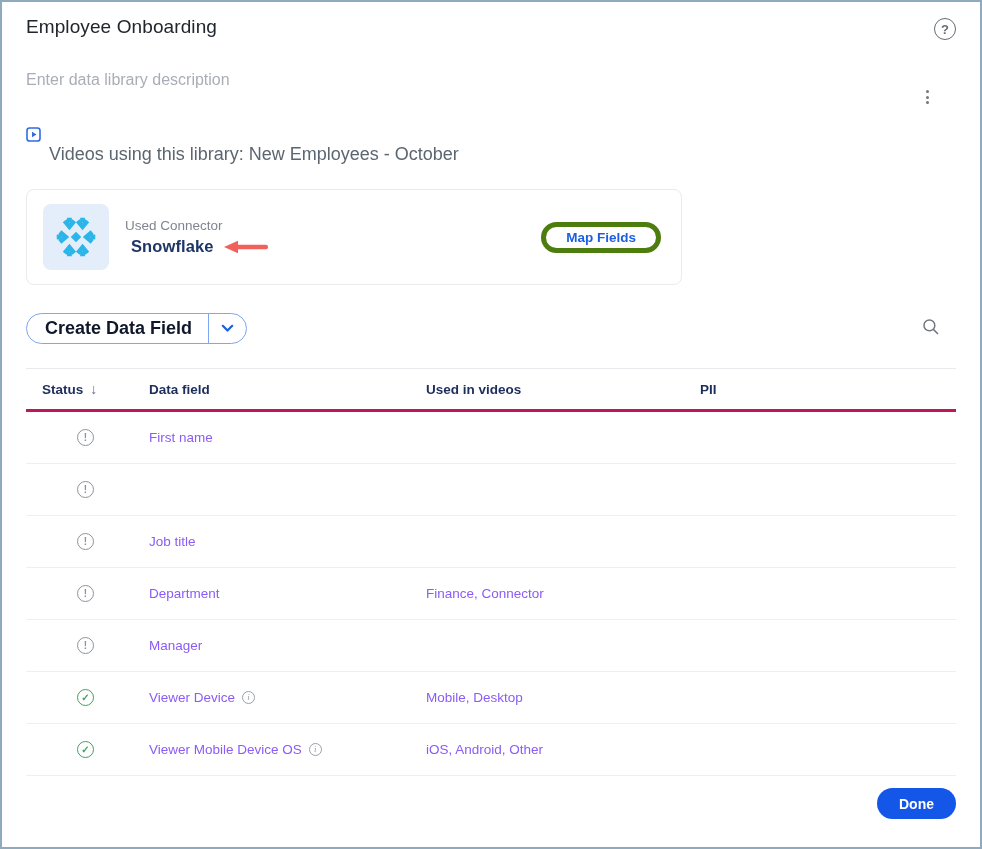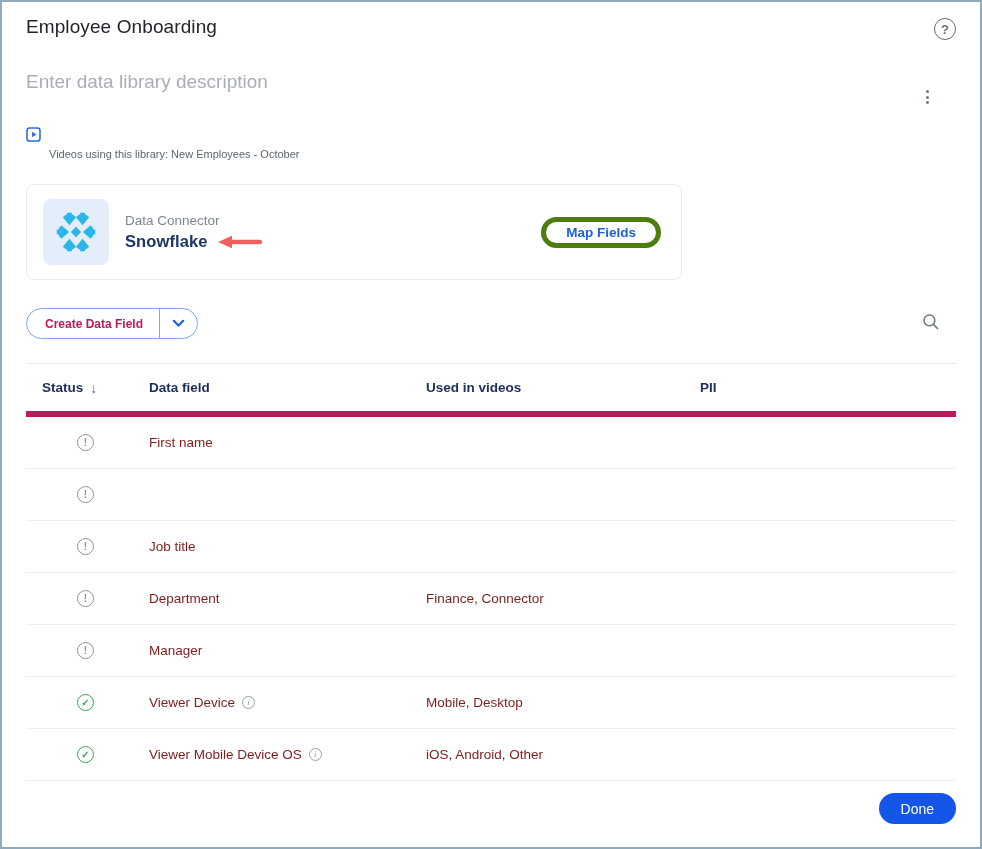--- a/index.html
+++ b/index.html
@@ -20,100 +20,100 @@
   
   .page-header { margin:14px 24px 0; display:flex; justify-content:space-between; align-items:flex-start;gap:40px; }
   .page-title { font-size:19px; font-weight:normal; color:#21262c; letter-spacing:.1px; }
   .help-btn {
     width:22px; height:22px; border:1.6px solid #646c75; border-radius:50%;
     background:none; color:#646c75; font-size:13px; font-weight:bold;
     display:flex; align-items:center; justify-content:center; cursor:pointer;
     font-family:"Liberation Sans", sans-serif; margin-top:2px;
   }
   .desc-input {
-    margin:31px 24px 8px; font-size:19px; color:#a9aeb6; cursor:text; width:640px;
+    margin:31px 24px 8px; font-size:16px; color:#a9aeb6; cursor:text; width:640px;
   }
   .kebab-btn {
     position:absolute; top:84px; right:44px; width:18px; height:22px;
     background:none; border:none; cursor:pointer;
     display:flex; flex-direction:column; align-items:center; justify-content:center; gap:2.6px;
   }
   .kebab-btn i { width:3px; height:3px; border-radius:50%; background:#6f7781; }
   .videos-line { margin:15px 24px 0; display:flex; align-items:center; gap:8px; }
-  .videos-line .txt { font-size:11px; color:#5c6670;margin-top:40px; }
+  .videos-line .txt { font-size:18px; color:#5c6670;margin-top:40px; }
 
   
   .connector-card {
     margin:24px 24px 0; width:656px; height:96px;
     border:1px solid #e9ebee; border-radius:8px;
     display:flex; align-items:center; padding:0 20px 0 16px;
   }
   .logo-tile {
     width:66px; height:66px; border-radius:8px; background:#e4eefb;
     display:flex; align-items:center; justify-content:center; flex:0 0 auto;
   }
   .connector-text { margin-left:16px; flex:1 1 auto; }
   .connector-label { font-size:13.5px; color:#7d8690; margin-bottom:4px; }
-  .connector-name-row { display:flex; align-items:center; gap:10px; }
+  .connector-name-row { display:flex; align-items:center; gap:10px;margin-left:6px; }
   .connector-name { font-size:16.5px; font-weight:bold; color:#1d3666; letter-spacing:.1px; }
   .btn-outline {
     border:5px solid #4d7c0f; border-radius:16px; background:#fff;
     color:#1d5fe0; font-weight:bold; font-size:13.5px;
     height:31px; padding:0 20px; cursor:pointer;
     font-family:"Liberation Sans", sans-serif;
   }
 
   
   .toolbar { margin:28px 24px 0; display:flex; justify-content:space-between; align-items:center; height:31px; }
   .split-btn { display:flex; border:1px solid #7ea6f2; border-radius:16px; overflow:hidden; height:31px; background:#fff; }
   .split-main {
-    border:none; background:none; color:#be185d; font-weight:bold; font-size:12px;
+    border:none; background:none; color:#0f172a; font-weight:bold; font-size:18px;
     padding:0 16px 0 18px; cursor:pointer; font-family:"Liberation Sans", sans-serif;
   }
   .split-arrow {
     border:none; border-left:1px solid #7ea6f2; background:none; width:38px;
     display:flex; align-items:center; justify-content:center; cursor:pointer;
   }
   .search-btn { border:none; background:none; cursor:pointer; padding:4px; margin-right:12px; }
 
   
   .table { margin-top:24px; }
   .thead, .tr {
     display:grid;
     grid-template-columns:123px 277px 274px 140px 1fr;
     margin:0 24px; align-items:center;
   }
   .thead {
-    height:54px; border-top:1px solid #e7e9ec; border-bottom:6px solid #be185d;
+    height:44px; border-top:1px solid #e7e9ec; border-bottom:3px solid #be185d;
     font-size:13.5px; font-weight:bold; color:#1d2d5c;
   }
   .th-status { padding-left:16px; display:flex; align-items:center; gap:7px; }
   .sort-icon { color:#5f6c85; font-size:14px; font-weight:normal; }
-  .tr { height:52px; border-bottom:1px solid #edeff2; font-size:13.5px; color:#7f1d1d; }
+  .tr { height:52px; border-bottom:1px solid #edeff2; font-size:13.5px; color:#8b5cf6; }
   .td-status { padding-left:51px; }
   .st-icon {
     width:17px; height:17px; border-radius:50%;
     display:inline-flex; align-items:center; justify-content:center;
   }
   .st-icon.alert { border:1.5px solid #8d939b; color:#8d939b; }
   .st-icon.alert::after { content:"!"; font-size:10px; font-weight:bold; line-height:1; }
   .st-icon.ok { border:1.5px solid #3ba45c; color:#3ba45c; }
   .st-icon.ok::after { content:"\2713"; font-size:10px; font-weight:bold; line-height:1; }
   .td-field { display:flex; align-items:center; gap:7px; }
   .info-dot {
     width:13px; height:13px; border:1px solid #9aa0a8; border-radius:50%;
     color:#9aa0a8; display:inline-flex; align-items:center; justify-content:center; flex:0 0 auto;
   }
   .info-dot::after { content:"i"; font-size:9px; font-family:"Liberation Serif", serif; font-style:italic; line-height:1; }
 
   
   .page-footer { display:flex; justify-content:flex-end; padding:12px 24px 0; }
   .btn-primary {
     background:#1356e8; color:#fff; border:none; border-radius:16px;
-    height:31px; padding:0 22px; font-size:14px; font-weight:normal; cursor:pointer;
+    height:31px; padding:0 22px; font-size:14px; font-weight:bold; cursor:pointer;
     font-family:"Liberation Sans", sans-serif;
   }
 </style>
 </head>
 <body>
 
 <div class="frame">
 
   <div class="page-header">
     <h1 class="page-title">Employee Onboarding</h1>
@@ -152,21 +152,21 @@
             <path d="M52 85 L63 72 L74 85"></path>
           <path d="M4 48 H15"></path>
             <path d="M11 37 L24 48 L11 59"></path>
           <path d="M92 48 H81"></path>
             <path d="M85 37 L72 48 L85 59"></path>
         </g>
         <polygon points="48,36 60,48 48,60 36,48" fill="#2bb5e8"></polygon>
       </svg>
     </div>
     <div class="connector-text">
-      <div class="connector-label">Data Connector</div>
+      <div class="connector-label">Used Connector</div>
       <div class="connector-name-row">
         <span class="connector-name">Snowflake</span>
         <span style="display:inline-flex">
           <svg width="44" height="14" viewBox="0 0 44 14">
             <polygon points="0,7 14,0.8 14,13.2" fill="#f2605c"></polygon>
             <rect x="11" y="4.7" width="33" height="4.6" rx="2" fill="#f2605c"></rect>
           </svg>
         </span>
       </div>
     </div>

